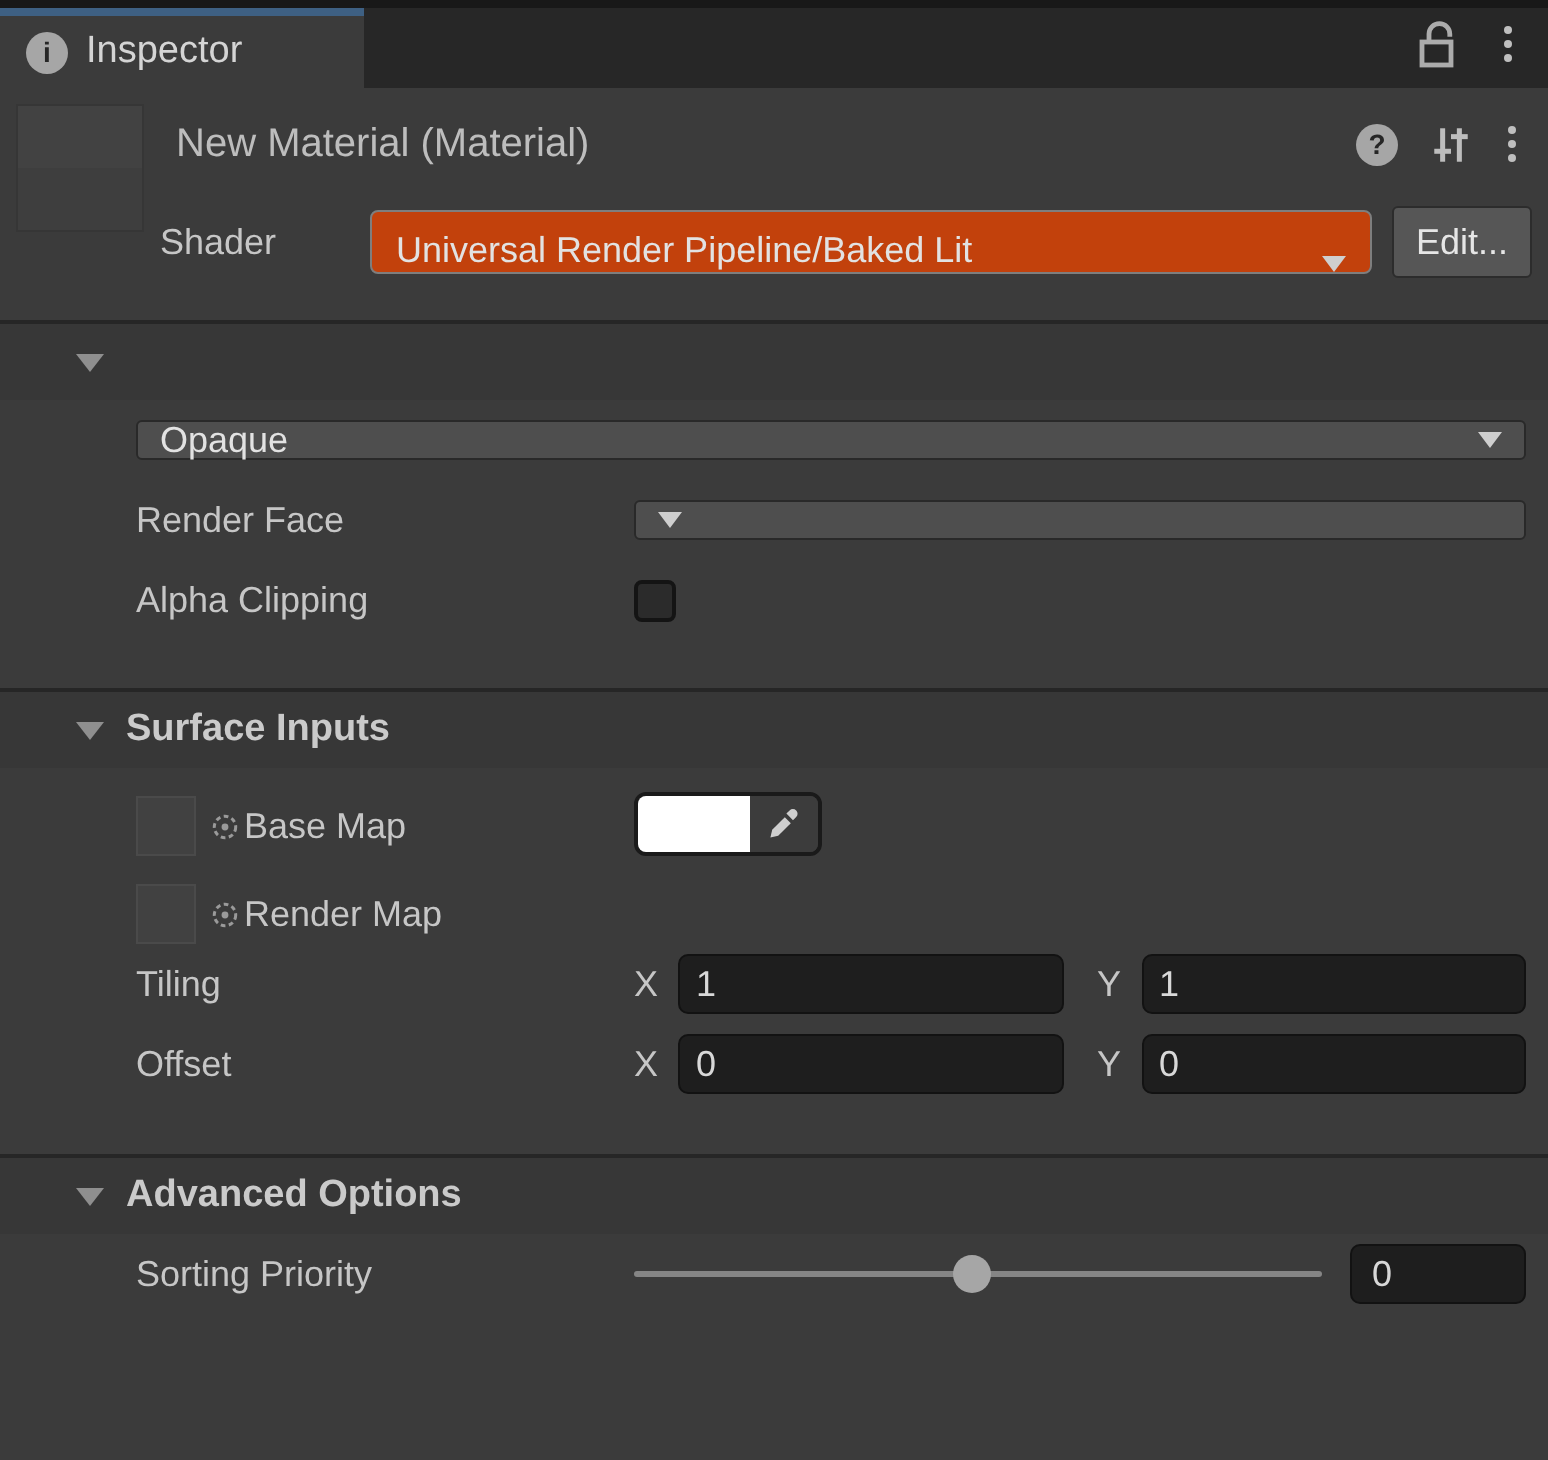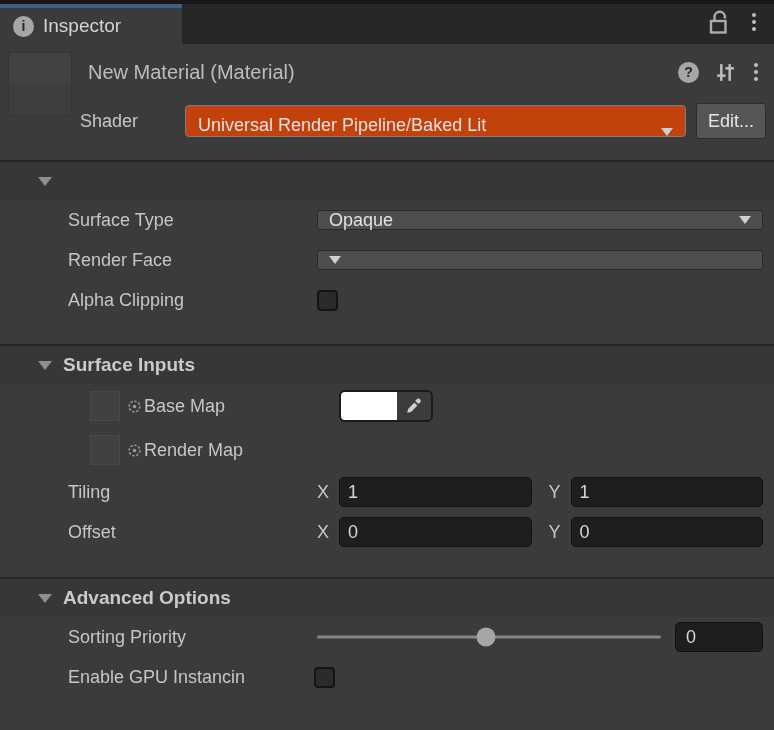--- a/index.html
+++ b/index.html
@@ -65,21 +65,21 @@
     flex:1;height:20px;box-sizing:border-box;background:#4E4E4E;
     border:1px solid #292929;border-radius:3px;
     display:flex;align-items:center;padding:0 11px;gap:8px;color:#E2E2E2;font-size:18px;
   }
   .dropdown .dd-text{flex:1;white-space:nowrap;overflow:hidden;}
   .checkbox{
     width:21px;height:21px;box-sizing:border-box;background:#2B2B2B;
     border:2px solid #141414;border-radius:4px;flex:0 0 auto;
   }
   
-  .map-row{height:44px;display:flex;align-items:center;padding-left:68px;padding-right:11px;margin-left:22px;}
+  .map-row{height:44px;display:flex;align-items:flex-end;padding-left:68px;padding-right:11px;}
   .map-left{width:249px;flex:0 0 auto;display:flex;align-items:center;}
   .tex-slot{width:30px;height:30px;background:#414141;border:1px solid #4A4A4A;box-sizing:border-box;flex:0 0 auto;}
   .picker-icon{margin-left:7px;flex:0 0 auto;display:flex;}
   .map-label{margin-left:2px;font-size:18px;color:#C6C6C6;white-space:nowrap;}
   .color-field{
     width:94px;height:32px;box-sizing:border-box;border:2px solid #1A1A1A;border-radius:6px;
     display:flex;overflow:hidden;background:#3C3C3C;
   }
   .color-swatch{width:56px;background:#FFFFFF;}
   .dropper-btn{flex:1;display:flex;align-items:center;justify-content:center;background:#3C3C3C;}
@@ -158,21 +158,20 @@
       </div>
       <div class="edit-btn">Edit...</div>
     </div>
   </div>
 
   <div class="section" style="padding-bottom:24px;">
     <div class="section-header">
       <span class="foldout-caret"></span>
     </div>
     <div class="row">
-      <span class="row-label">Surface Type</span>
       <div class="controls">
         <div class="dropdown">
           <span class="dd-text">Opaque</span>
           <span class="caret-down"></span>
         </div>
       </div>
     </div>
     <div class="row">
       <span class="row-label">Render Face</span>
       <div class="controls">
@@ -255,21 +254,15 @@
     <div class="row">
       <span class="row-label">Sorting Priority</span>
       <div class="controls">
         <div class="slider">
           <div class="slider-track"></div>
           <div class="slider-thumb"></div>
         </div>
         <input class="sort-value" value="0" style="">
       </div>
     </div>
-    <div class="row">
-      <span class="row-label">Enable GPU Instancin</span>
-      <div class="controls" style="margin-left:-3px;">
-        <div class="checkbox"></div>
-      </div>
-    </div>
   </div>
 
 </div>
 
 </body></html>

